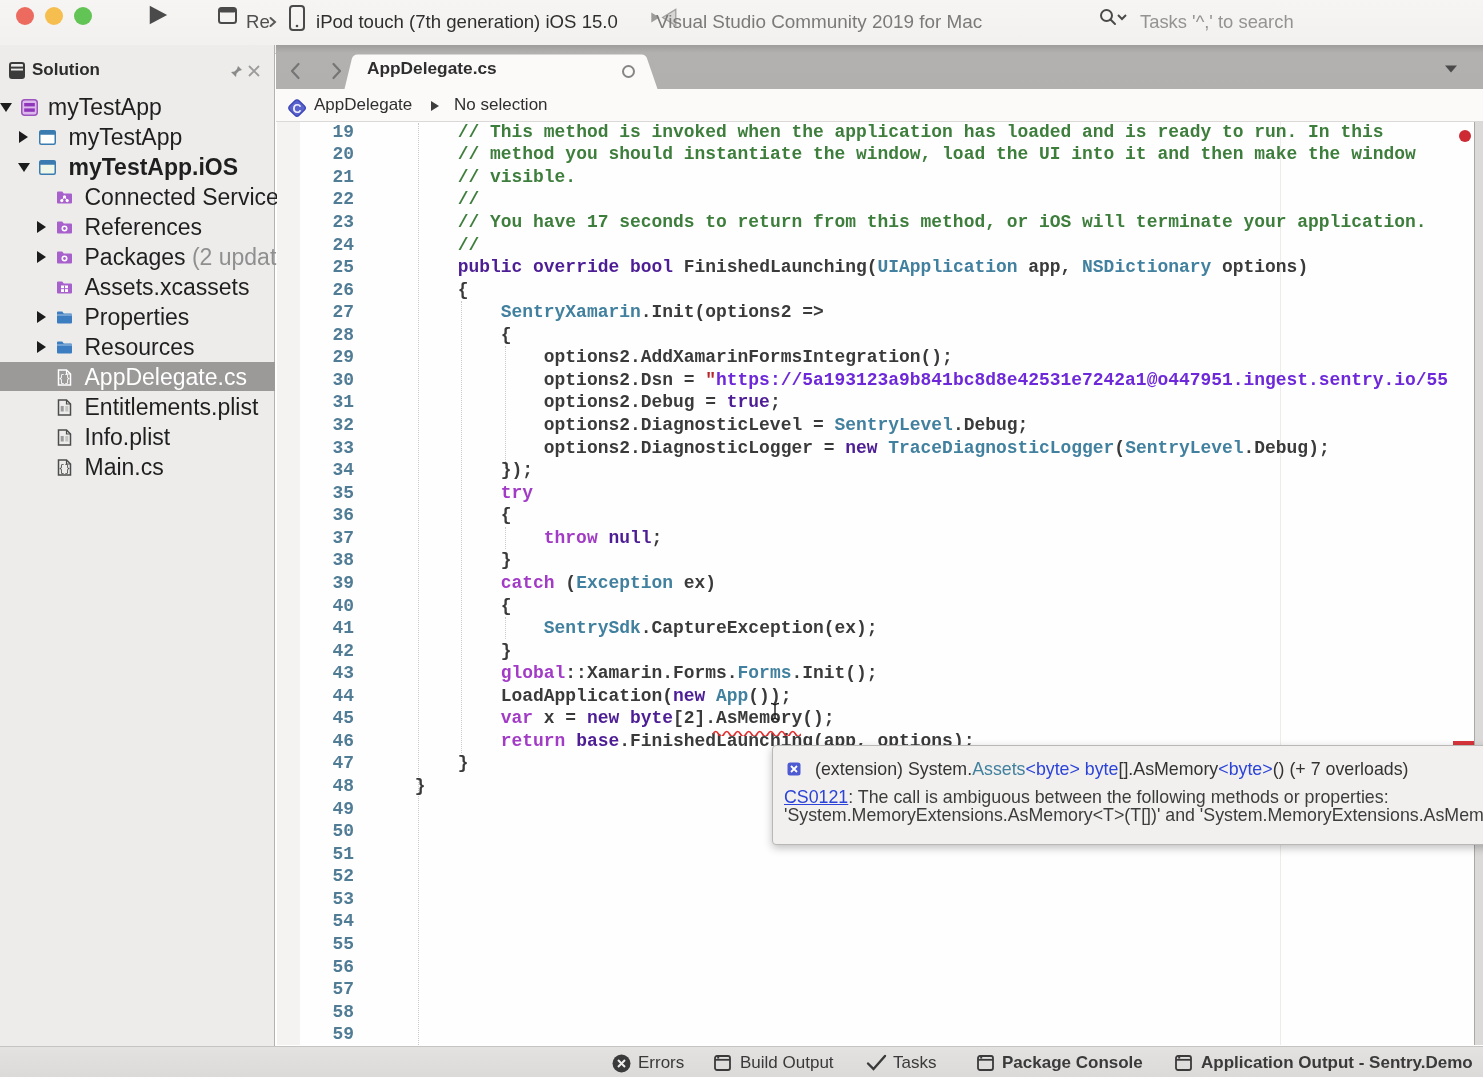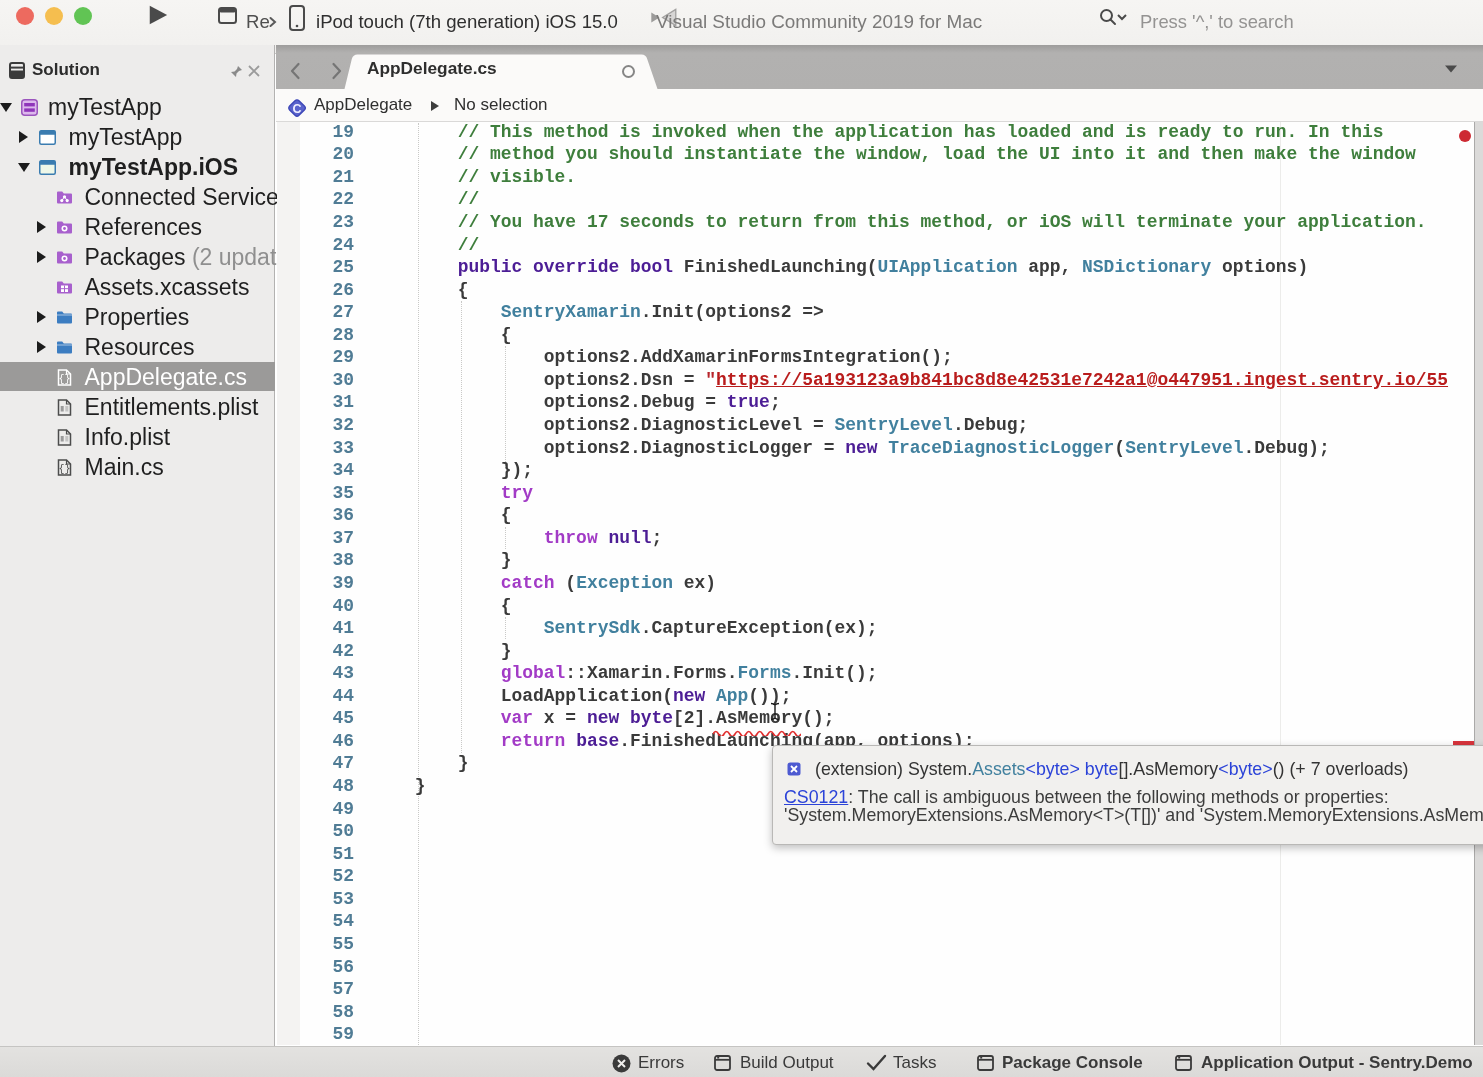--- a/index.html
+++ b/index.html
@@ -36,21 +36,21 @@
     font-family:"Liberation Mono", monospace; font-size:17.95px; line-height:22.56px;
     color:#507c95; white-space:pre; font-weight:bold; }
   #code { font-weight:bold; position:absolute; left:94.6px; top:-1.3px;
     font-family:"Liberation Mono", monospace; font-size:17.95px; line-height:22.56px;
     color:#3a3a3a; white-space:pre; }
   #code .c { color:#3e7e3c; }
   #code .k { color:#4c1d95; }
   #code .p { color:#a23bc6; }
   #code .t { color:#41809e; }
   #code .q { color:#b7252b; }
-  #code .l { color:#b91c1c; text-decoration:underline; }
+  #code .l { color:#6d28d9; }
   .guide { position:absolute; width:1px; border-left:1px dotted #c9c9c7; }
   
   #tooltip { position:absolute; left:772px; top:745px; width:728px; height:100px;
     background:#f1f0ee; border:1px solid #b9b8b6; border-radius:4px;
     box-shadow:0 3px 8px rgba(0,0,0,0.25); }
   
   #statusbar { position:absolute; left:0; top:1046px; width:1483px; height:31px;
     background:linear-gradient(#e3e2e0,#dbdad8); border-top:1px solid #c5c4c2; }
   #statusbar .sitem { position:absolute; top:0; height:31px; line-height:31px;
     font-size:17px; color:#3a3a3a; white-space:nowrap; }
@@ -80,21 +80,21 @@
   <svg class="abs" style="left:650px;top:8px" width="28" height="19" viewBox="0 0 30 21">
     <path d="M1 5 L10 10.5 L1 16 Z" fill="#9c9b9a"></path>
     <path d="M28 1.5 L13.5 10.5 L28 19.5 Z" fill="#d7d6d5" stroke="#a3a2a1" stroke-width="1.5"></path>
     </svg>
   <div class="tbtxt" style="left:656px;color:#7b7a79;font-size:18.9px;">Visual Studio Community 2019 for Mac</div>
   <svg class="abs" style="left:1098px;top:8px" width="32" height="28" viewBox="0 0 32 28">
     <circle cx="8.5" cy="7.5" r="5.5" fill="none" stroke="#4a4a4a" stroke-width="2"></circle>
     <path d="M12.5 11.5 L17 16" stroke="#4a4a4a" stroke-width="2" stroke-linecap="round"></path>
     <path d="M20 7 L24 11 L28 7" fill="none" stroke="#4a4a4a" stroke-width="2"></path>
     </svg>
-  <div class="tbtxt" style="left:1140px;color:#949392;font-size:18.4px;">Press '^,' to search</div>
+  <div class="tbtxt" style="left:1140px;color:#949392;font-size:18.4px;">Tasks '^,' to search</div>
 </div>
 
 <div id="sidebar">
   <svg class="abs" style="left:9px;top:17px" width="16" height="17" viewBox="0 0 16 17">
     <rect x="1" y="1" width="14" height="15" rx="2" fill="none" stroke="#3b3b3b" stroke-width="2"></rect>
     <rect x="1" y="8.5" width="14" height="7.5" fill="#3b3b3b"></rect>
     <path d="M1 5.6 L15 5.6" stroke="#3b3b3b" stroke-width="2"></path>
     </svg>
   <div class="abs" style="left:32px;top:15px;font-size:17px;font-weight:bold;color:#2c2c2c;line-height:20px">Solution</div>
   <svg class="abs" style="left:230px;top:20px" width="13" height="13" viewBox="0 0 13 13">

